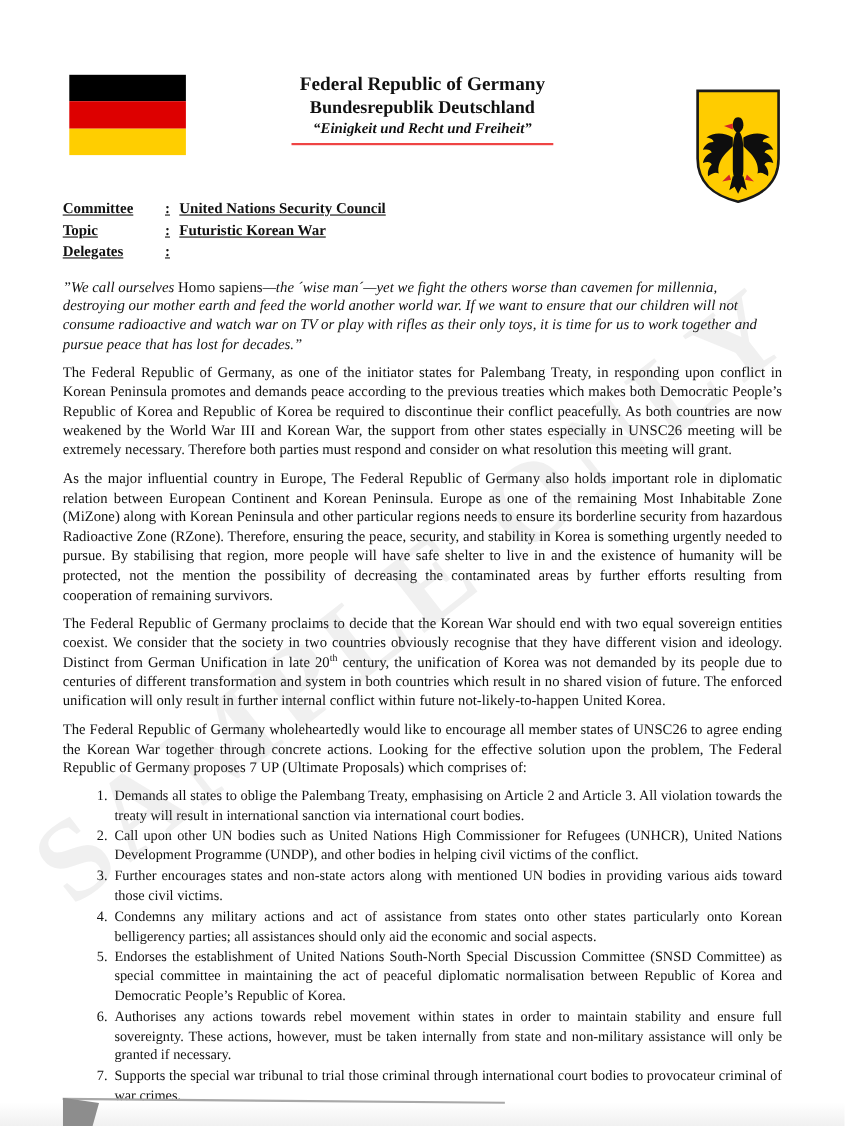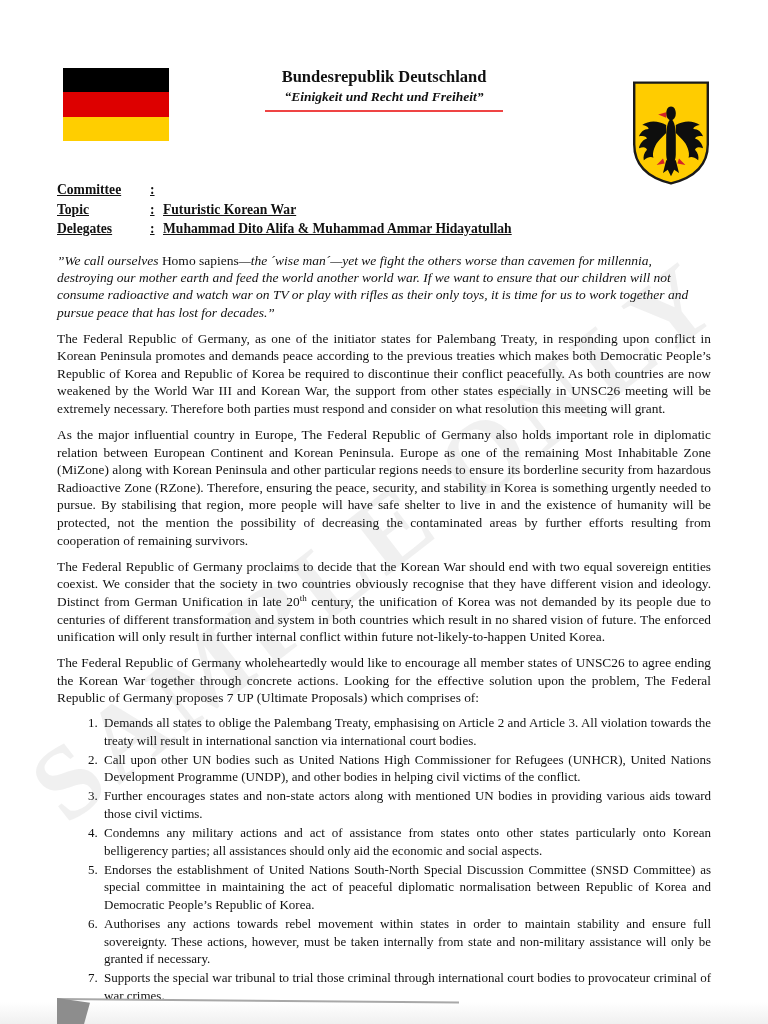--- a/index.html
+++ b/index.html
@@ -60,20 +60,21 @@
   <div class="content">
 
     <div class="header">
       <div class="flag">
         <div class="s1"></div>
         <div class="s2"></div>
         <div class="s3"></div>
       </div>
 
       <div class="titles">
+        <div class="title-en">Federal Republic of Germany</div>
         <div class="title-de">Bundesrepublik Deutschland</div>
         <div class="motto">“Einigkeit und Recht und Freiheit”</div>
       </div>
 
       <div class="coat">
         <svg viewBox="0 0 100 132" width="80" height="106">
           <path d="M4 3 H96 V80 C96 108 78 122 50 129 C22 122 4 108 4 80 Z" fill="#FFCC00" stroke="#1a1a1a" stroke-width="3"></path>
           <g fill="#0e0e0e">
             <path d="M50 48 C45 52 44 62 44 72 L44 92 C44 100 47 106 50 108 C53 106 56 100 56 92 L56 72 C56 62 55 52 50 48 Z"></path>
             <path d="M50 33 C46 33 44 37 44 42 C44 46 46 49 50 51 C54 49 56 46 56 42 C56 37 54 33 50 33 Z"></path>
@@ -85,30 +86,30 @@
           <path d="M40 98 l-8 8 l10 -2 Z" fill="#d2222a"></path>
           <path d="M60 98 l8 8 l-10 -2 Z" fill="#d2222a"></path>
         </svg>
       </div>
     </div>
 
     <div class="meta">
       <div class="meta-row">
         <span class="meta-label">Committee</span>
         <span class="meta-colon">:</span>
+        <span class="meta-value">United Nations Security Council</span>
       </div>
       <div class="meta-row">
         <span class="meta-label">Topic</span>
         <span class="meta-colon">:</span>
         <span class="meta-value">Futuristic Korean War</span>
       </div>
       <div class="meta-row">
         <span class="meta-label">Delegates</span>
         <span class="meta-colon">:</span>
-        <span class="meta-value">Muhammad Dito Alifa &amp; Muhammad Ammar Hidayatullah</span>
       </div>
     </div>
 
     <div class="quote">
       <span>”We call ourselves </span><span class="roman">Homo sapiens</span><span>—the ´wise man´—yet we fight the others worse than cavemen for millennia, destroying our mother earth and feed the world another world war. If we want to ensure that our children will not consume radioactive and watch war on TV or play with rifles as their only toys, it is time for us to work together and pursue peace that has lost for decades.”</span>
     </div>
 
     <div class="body">
       <p>The Federal Republic of Germany, as one of the initiator states for Palembang Treaty, in responding upon conflict in Korean Peninsula promotes and demands peace according to the previous treaties which makes both Democratic People’s Republic of Korea and Republic of Korea be required to discontinue their conflict peacefully. As both countries are now weakened by the World War III and Korean War, the support from other states especially in UNSC26 meeting will be extremely necessary. Therefore both parties must respond and consider on what resolution this meeting will grant.</p>
       <p>As the major influential country in Europe, The Federal Republic of Germany also holds important role in diplomatic relation between European Continent and Korean Peninsula. Europe as one of the remaining Most Inhabitable Zone (MiZone) along with Korean Peninsula and other particular regions needs to ensure its borderline security from hazardous Radioactive Zone (RZone). Therefore, ensuring the peace, security, and stability in Korea is something urgently needed to pursue. By stabilising that region, more people will have safe shelter to live in and the existence of humanity will be protected, not the mention the possibility of decreasing the contaminated areas by further efforts resulting from cooperation of remaining survivors.</p>

